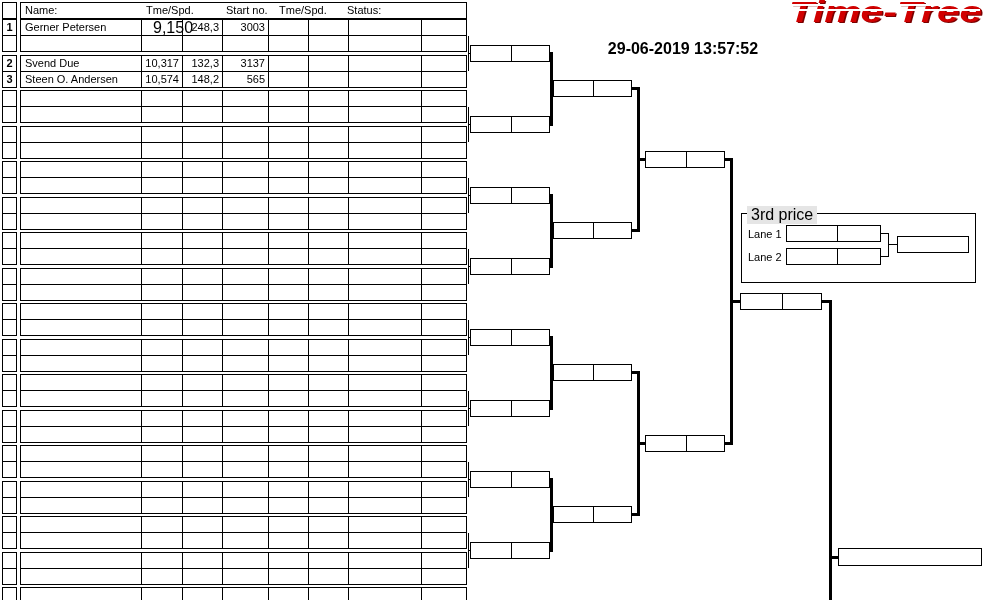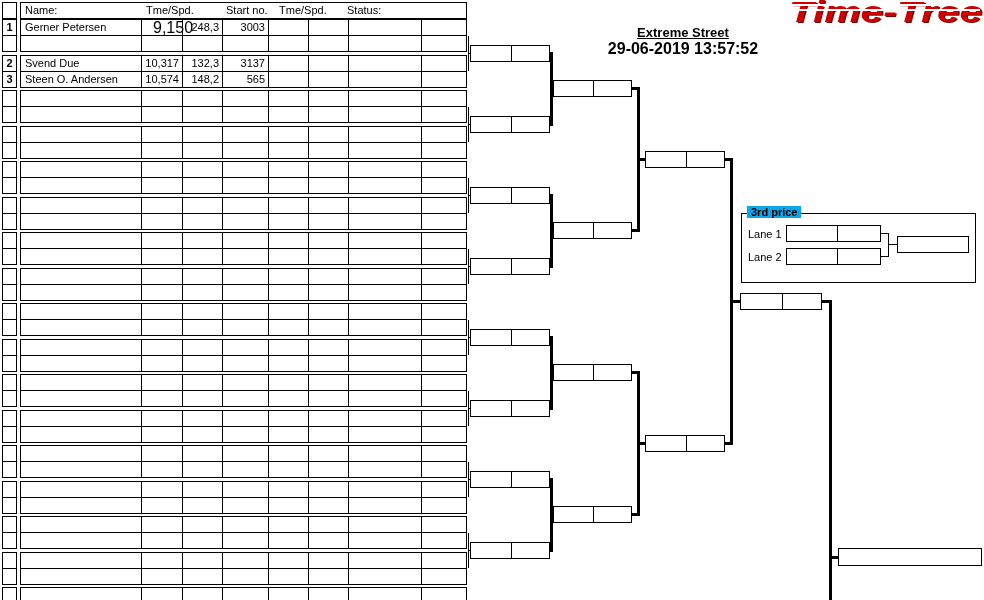--- a/index.html
+++ b/index.html
@@ -20,22 +20,22 @@
   
   .logo-wrap { position:absolute; left:728px; top:-5px; width:254px; height:30px; text-align:right; }
   .logo-text { display:inline-block; font-size:30px; font-weight:bold; font-style:italic;
                color:#d10000; transform:scaleX(1.36); transform-origin:right center;
                text-shadow:1px 1px 0 #7a0000; letter-spacing:0px; }
   .logo-stripe { position:absolute; left:2px; background:#fff; height:2px; width:250px; z-index:3; }
 
   
   .tp-outer { position:absolute; left:741px; top:213px; width:235px; height:70px;
               border:1px solid #000; box-sizing:border-box; background:#fff; }
-  .tp-legend { position:absolute; left:747px; top:206px; padding:0 4px; background:#0ea5e9;
-               font-size:11px; font-weight:bold; z-index:2; }
+  .tp-legend { position:absolute; left:747px; top:206px; padding:0 4px; background:#e5e5e5;
+               font-size:16px; font-weight:normal; z-index:2; }
   .tp-lane-label { position:absolute; left:748px; font-size:11px; }
 
   .winner-box { position:absolute; left:838px; top:548px; width:144px; height:18px;
                 border:1px solid #000; background:#fff; box-sizing:border-box; }
 </style>
 </head>
 <body>
 
 <div class="screen">
 
@@ -473,21 +473,20 @@
       <div style="position: absolute; left: 730px; top: 158.25px; width: 3px; height: 287px; background: rgb(0, 0, 0);"></div>
       <div style="position: absolute; left: 730px; top: 300.25px; width: 10px; height: 3px; background: rgb(0, 0, 0);"></div>
       <div style="position: absolute; left: 740px; top: 293.25px; width: 82px; height: 17px; border: 1px solid rgb(0, 0, 0); box-sizing: border-box; background: rgb(255, 255, 255);">
         <div style="position: absolute; left: 41px; top: 0px; width: 1px; height: 15px; background: rgb(0, 0, 0);"></div>
       </div>
       <div style="position: absolute; left: 822px; top: 300.25px; width: 9px; height: 3px; background: rgb(0, 0, 0);"></div>
       <div style="position: absolute; left: 829px; top: 300.25px; width: 3px; height: 299.75px; background: rgb(0, 0, 0);"></div>
       <div style="position: absolute; left: 829px; top: 555.5px; width: 9px; height: 3px; background: rgb(0, 0, 0);"></div>
     </div>
 
-  <div class="event-title">Extreme Street</div>
   <div class="event-datetime">29-06-2019 13:57:52</div>
 
   <div class="logo-wrap">
     <span class="logo-text">Time-Tree</span>
     <div class="logo-stripe" style="top:9px"></div>
     <div class="logo-stripe" style="top:14px"></div>
   </div>
 
   <div class="tp-outer"></div>
   <span class="tp-legend">3rd price</span>

